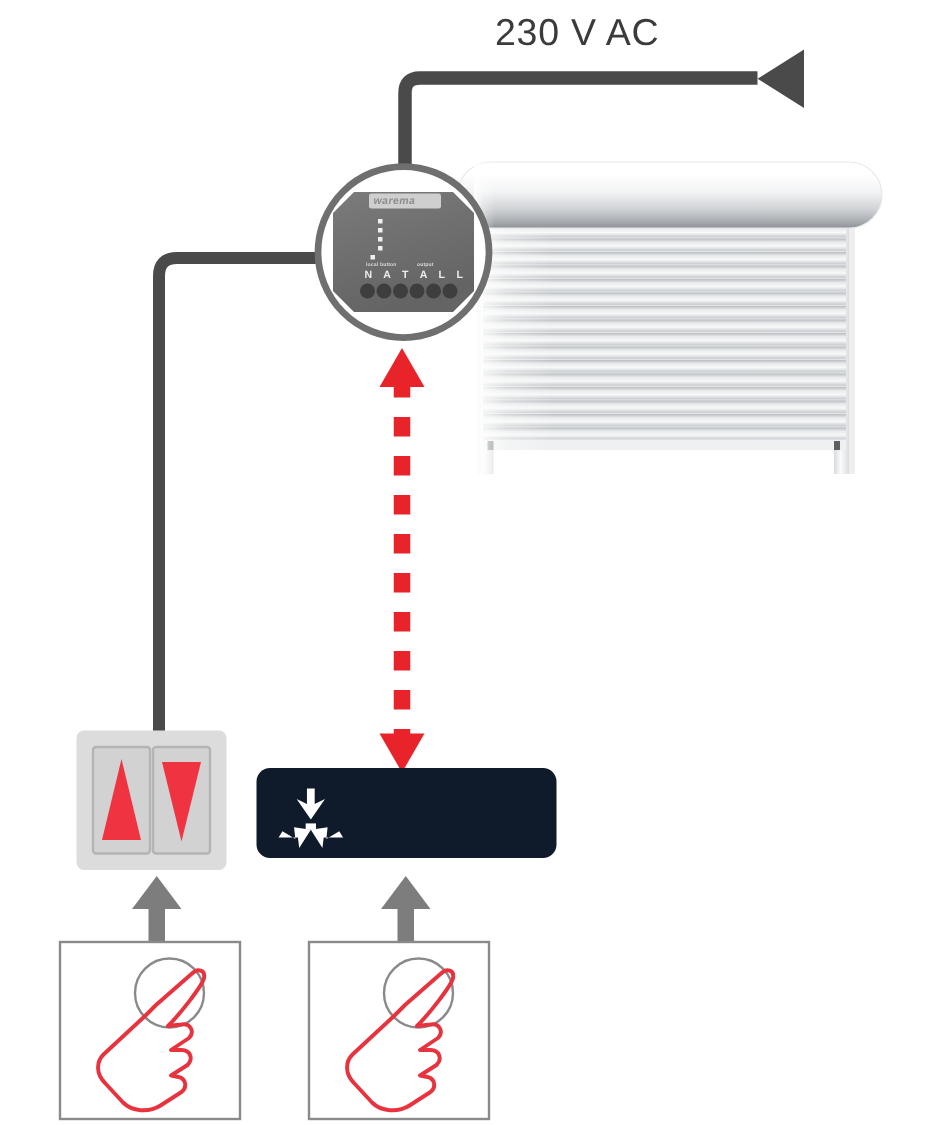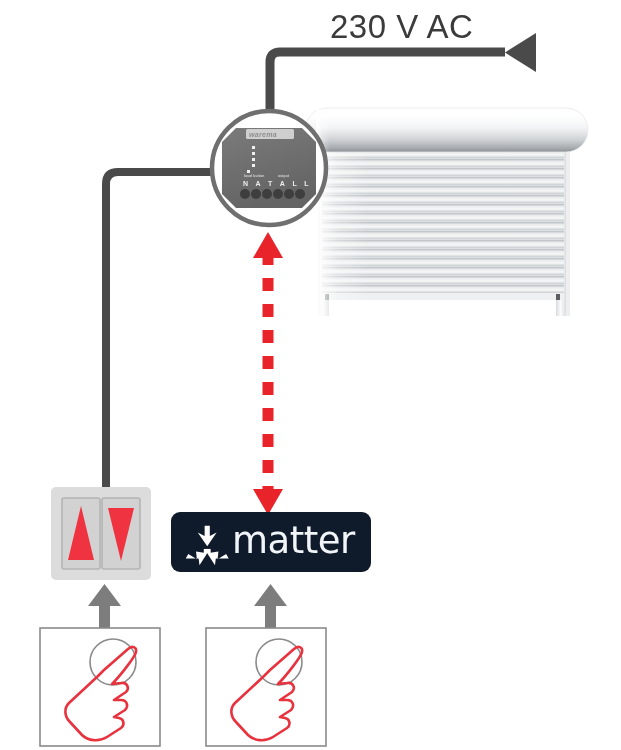--- a/index.html
+++ b/index.html
@@ -19,21 +19,21 @@
   }
   #svg-main {
     position: absolute;
     left: 0;
     top: 0;
   }
   .voltage-label {
     position: absolute;
     left: 330px;
     top: 8px;
-    font-size: 33px;
+    font-size: 25px;
     font-family: "Liberation Sans", sans-serif;
     color: #3b3b3b;
     letter-spacing: 0.5px;
     white-space: nowrap;
   }
   .matter-wordmark {
     position: absolute;
     left: 232px;
     top: 522px;
     font-size: 37px;
@@ -290,15 +290,14 @@
   <div class="voltage-label">230 V AC</div>
 
   <div class="warema-text">warema</div>
 
   <div class="term-head" style="left:244px; top:174px;">local button</div>
 
   <div class="term-head" style="left:278px; top:174px;">output</div>
 
   <div class="term-letters">N A T A L L</div>
 
-  <div class="matter-wordmark">matter</div>
 
 </div>
 
 </body></html>

